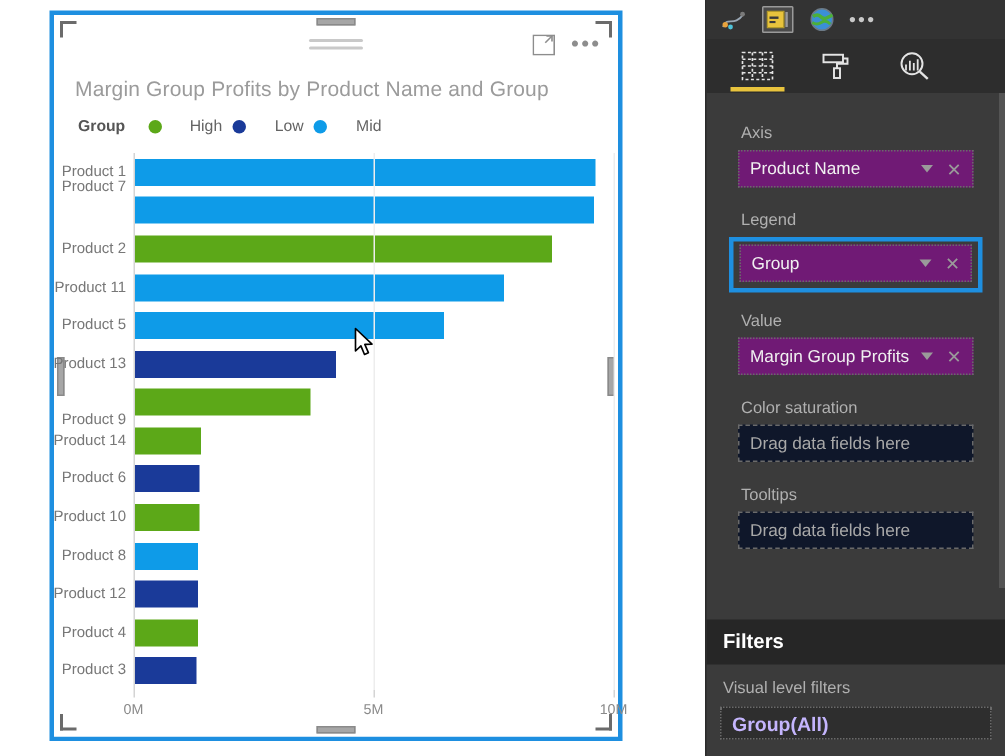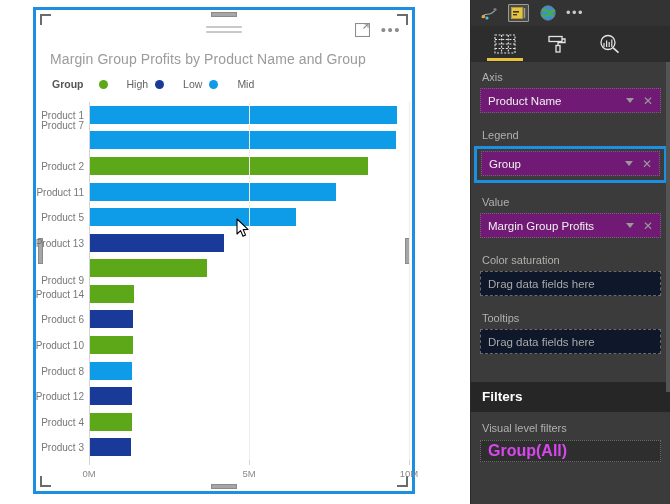--- a/index.html
+++ b/index.html
@@ -153,21 +153,21 @@
   }
   .pane-tab {
     width: 28px; height: 28px; display: flex;
     align-items: center; justify-content: center; position: relative;
   }
   .pane-tab.active::after {
     content: ""; position: absolute; left: -4px; right: -4px; bottom: -3px;
     height: 3px; background: #e8c33d;
   }
 
-  .wells { padding: 0; }
+  .wells { padding: 12px; }
   .well-label {
     font-size: 11px; color: #b0b0b0; padding: 9px 11px 5px 11px;
   }
   .well-box {
     margin: 0 9px 7px 9px; height: 25px;
     background: #701a75; border: 1px dotted #6a6a6a;
     display: flex; align-items: center; padding: 0 7px;
     font-size: 11.5px; color: #f0f0f0;
   }
   .well-box.empty {
@@ -187,21 +187,21 @@
   .well-wrap.highlight .well-box { margin: 0 4px 4px 4px; }
 
   .filters-head {
     background: #262626; padding: 7px 11px 8px 11px;
     font-size: 13.5px; font-weight: bold; color: #ffffff; margin-top: 28px;
   }
   .filter-sub { font-size: 11px; color: #b0b0b0; padding: 10px 11px 6px 11px; }
   .filter-pill {
     margin: 0 9px; height: 22px; background: #2e2e2e;
     border: 1px dotted #6a6a6a; display: flex; align-items: center;
-    padding: 0 7px; font-size: 16px; font-weight: bold; color: #d946ef;
+    padding: 0 7px; font-size: 13px; font-weight: bold; color: #c4b5fd;
   }
 
   
   .pane-scroll {
     position: absolute; right: 0; top: 62px; width: 4px; height: 330px;
     background: #545454;
   }
 </style>
 </head>
 <body>

